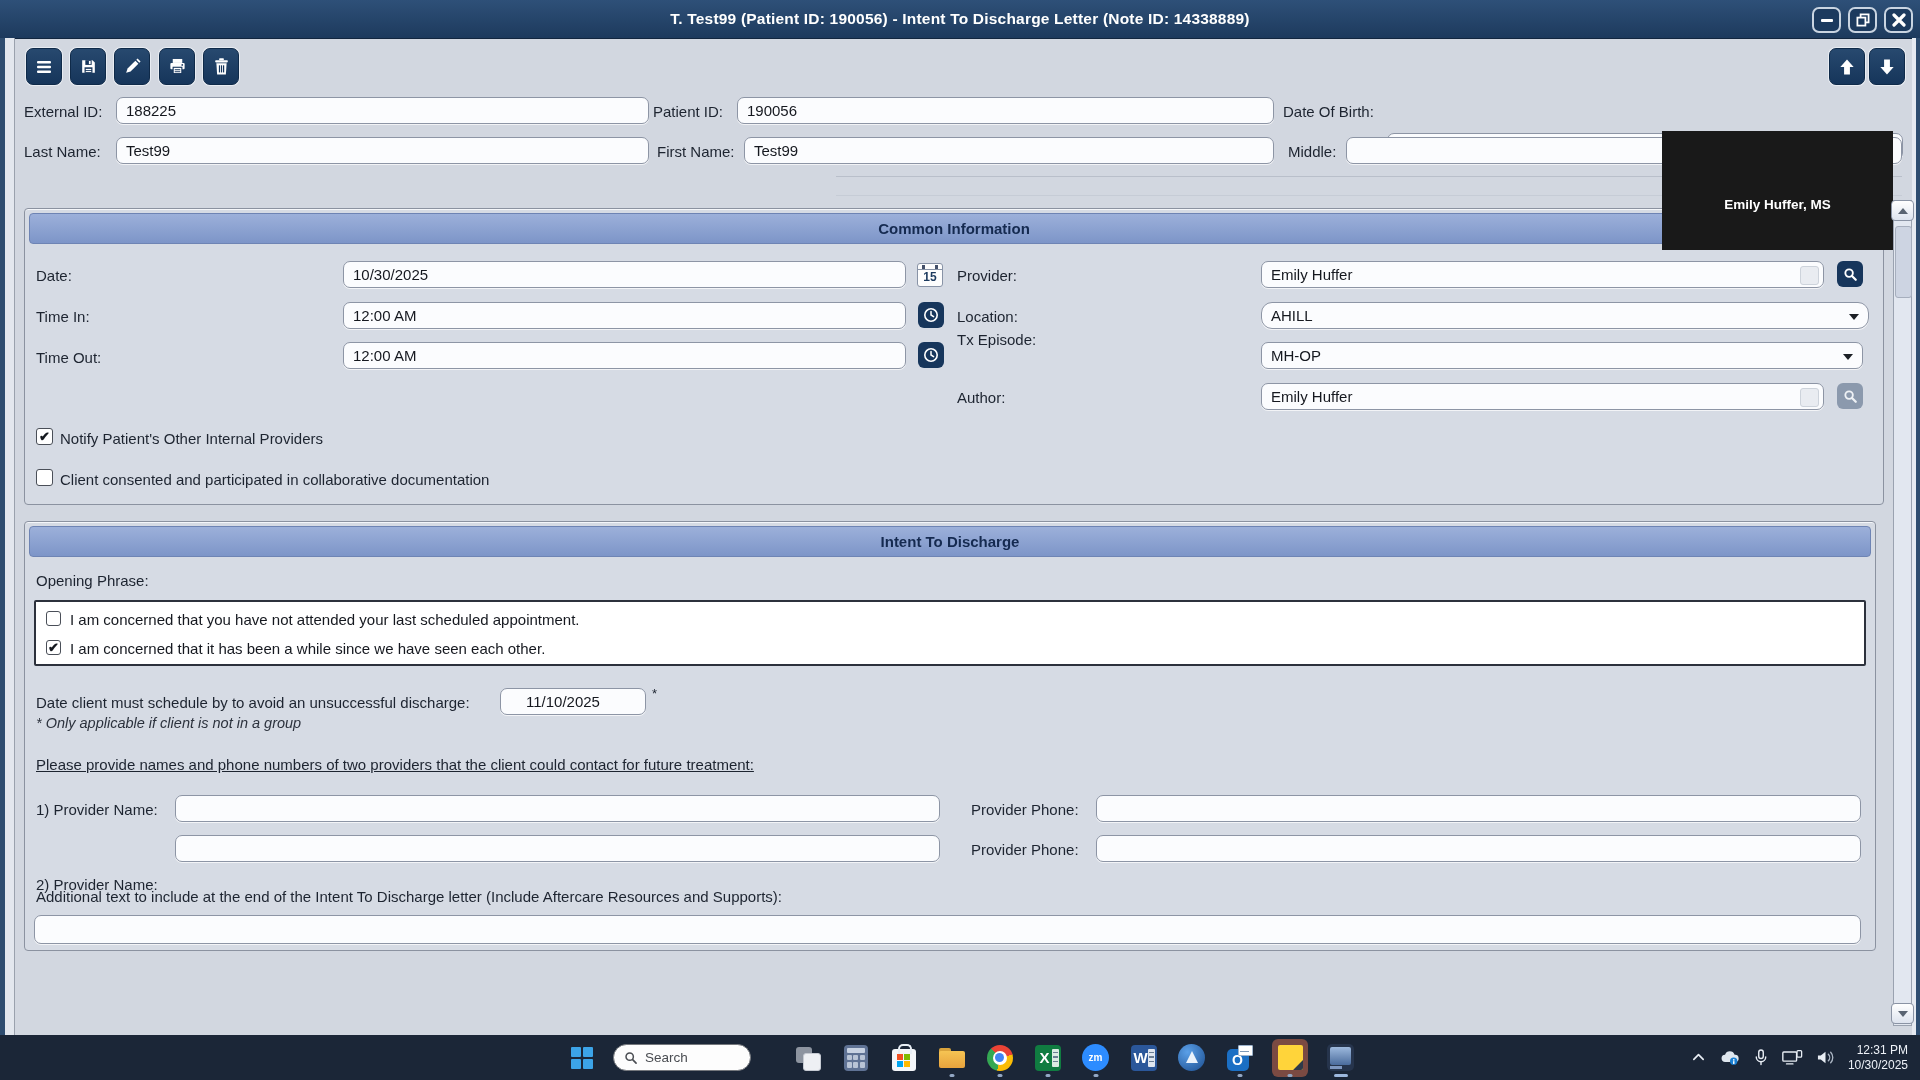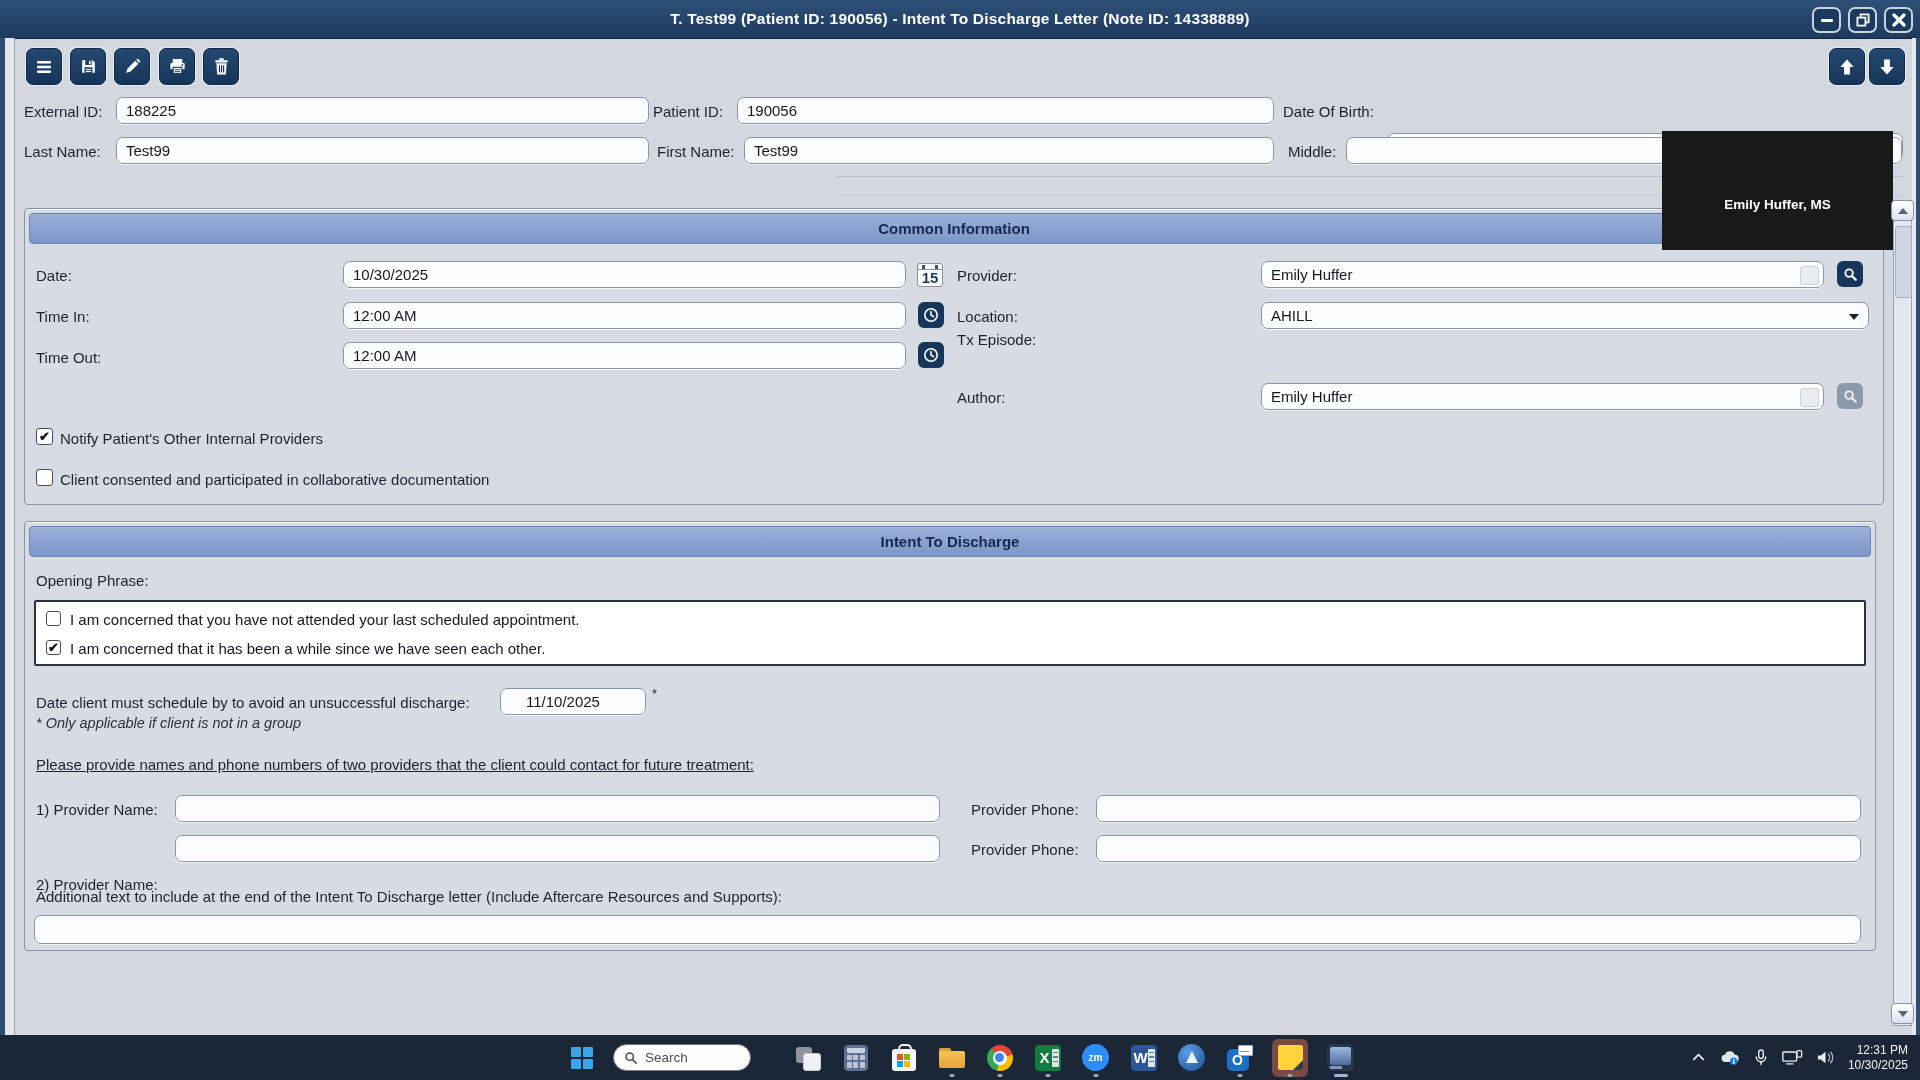--- a/index.html
+++ b/index.html
@@ -30,21 +30,21 @@
          border:1px solid #cdd3db;border-radius:3px;}
   .dd-arrow{position:absolute;right:9px;top:11px;width:0;height:0;
             border-left:5px solid transparent;border-right:5px solid transparent;border-top:6px solid #1c2026;}
   .sqbtn{position:absolute;width:26px;height:26px;border-radius:6px;background:#17365c;
          display:flex;align-items:center;justify-content:center;}
   .sqbtn.gray{background:#8b99ad;}
   .calbtn{position:absolute;width:26px;height:24px;background:#fdfdfd;border:1px solid #8893a6;border-radius:3px;
           box-sizing:border-box;display:flex;flex-direction:column;align-items:center;}
   .calbtn .cal-top{width:100%;height:6px;border-bottom:1px solid #8893a6;display:flex;justify-content:space-between;padding:0 4px;box-sizing:border-box;}
   .calbtn .cal-top i{width:3px;height:4px;background:#44506a;margin-top:1px;}
-  .calbtn .cal-num{font-size:15px;font-weight:bold;color:#1c3a5e;line-height:15px;}
+  .calbtn .cal-num{font-size:12px;font-weight:bold;color:#1c3a5e;line-height:15px;}
   .cb{position:absolute;width:17px;height:17px;background:#fff;border:1px solid #4a4f58;border-radius:3px;
       display:flex;align-items:center;justify-content:center;box-sizing:border-box;}
   .cb .mark{font-size:13px;font-weight:bold;color:#14181f;line-height:13px;margin-top:-1px;}
   .cb.small{width:15px;height:15px;}
   
   .panel{position:absolute;background:#d6dbe4;border:1px solid #8b92a0;border-radius:4px;
          box-shadow:inset 0 1px 0 #f4f6fa;}
   .panel-hd{position:absolute;left:4px;right:4px;top:4px;height:31px;border-radius:4px;
             background:linear-gradient(#9cb0da,#7d95c8);border:1px solid #6e84b4;box-sizing:border-box;
             display:flex;align-items:center;justify-content:center;}
@@ -276,26 +276,30 @@
     <span class="mini-disabled"></span>
   </div>
   <div class="sqbtn" style="left:1837px;top:261px;">
     <svg width="15" height="15" viewBox="0 0 16 16">
       <circle cx="6.5" cy="6.5" r="4" fill="none" stroke="#fff" stroke-width="2"></circle>
       <line x1="9.6" y1="9.6" x2="13.6" y2="13.6" stroke="#fff" stroke-width="2.4" stroke-linecap="round"></line>
     </svg>
   </div>
 
   <div class="lbl" style="left:957px;top:308px;">Location:</div>
-  <div class="field" style="left:1261px;top:302px;width:608px;">
+  <div class="field" style="left:1261px;top:302px;width:608px;border-radius:11px;">
     <span>AHILL</span>
     <span class="dd-arrow"></span>
   </div>
 
   <div class="lbl" style="left:957px;top:331px;">Tx Episode:</div>
+  <div class="field" style="left:1261px;top:342px;width:602px;">
+    <span>MH-OP</span>
+    <span class="dd-arrow"></span>
+  </div>
 
   <div class="lbl" style="left:957px;top:389px;">Author:</div>
   <div class="field" style="left:1261px;top:383px;width:563px;">
     <span>Emily Huffer</span>
     <span class="mini-disabled"></span>
   </div>
   <div class="sqbtn gray" style="left:1837px;top:383px;">
     <svg width="15" height="15" viewBox="0 0 16 16">
       <circle cx="6.5" cy="6.5" r="4" fill="none" stroke="#eef1f5" stroke-width="2"></circle>
       <line x1="9.6" y1="9.6" x2="13.6" y2="13.6" stroke="#eef1f5" stroke-width="2.4" stroke-linecap="round"></line>

